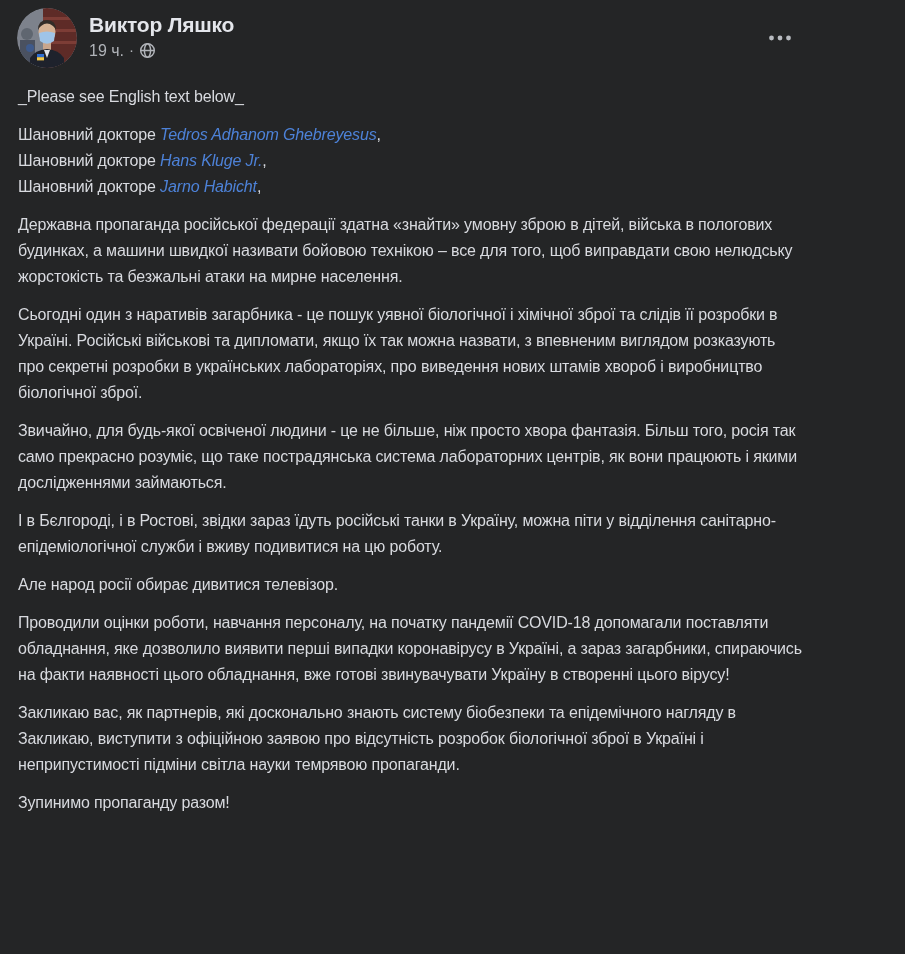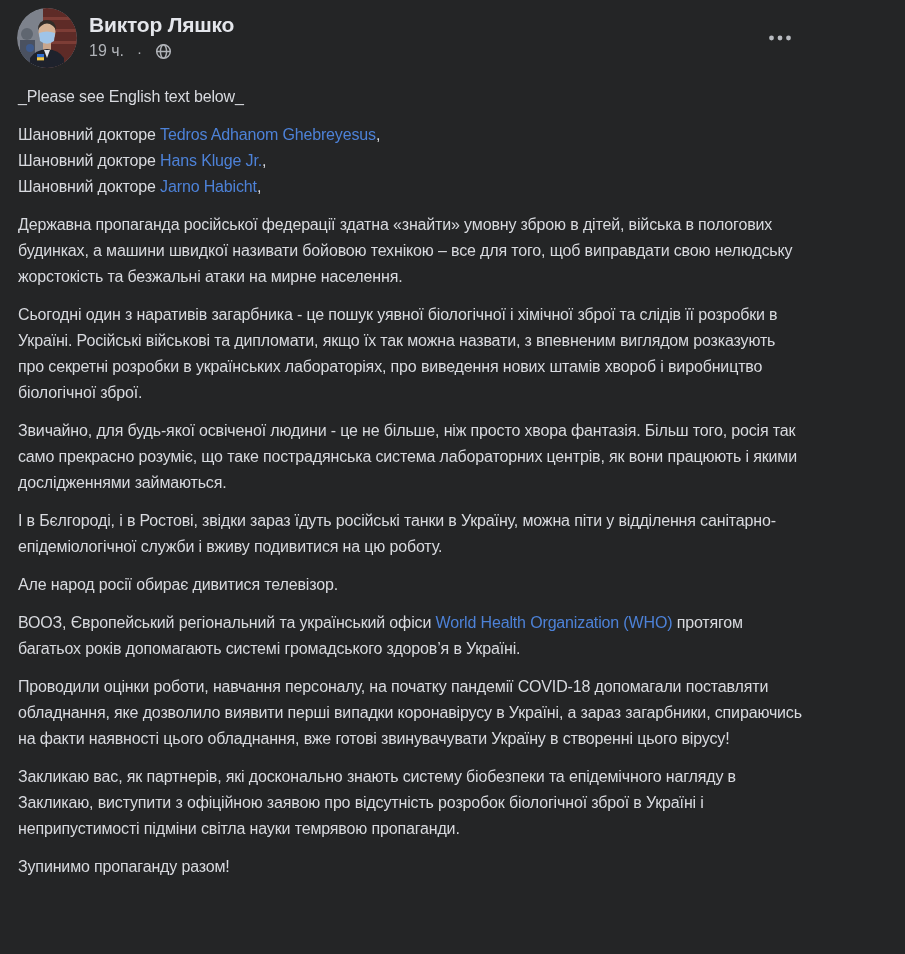--- a/index.html
+++ b/index.html
@@ -47,22 +47,22 @@
     color:var(--text-primary);
     font-size:21px;
     font-weight:700;
     line-height:1.1;
     letter-spacing:-0.2px;
     cursor:pointer;
   }
   .meta{
     margin-top:6px;
     display:flex;
-    align-items:center;
-    gap:13px;
+    align-items:flex-start;
+    gap:5px;
     color:var(--text-secondary);
     font-size:16px;
   }
   .meta .timestamp{cursor:pointer;}
   .meta .sep{font-size:15px;line-height:1;}
   .globe{display:inline-flex;align-items:center;}
   .menu-btn{
     position:absolute;
     right:24px;
     top:26px;
@@ -81,20 +81,21 @@
     letter-spacing:-0.15px;
   }
   .paragraph{
     margin:0 0 12px 0;
   }
   .paragraph:last-child{margin-bottom:16px;}
   a.mention{
     color:var(--link);
     text-decoration:none;
     cursor:pointer;
+    font-style:italic;
   }
 </style>
 </head>
 <body>
 
 <div class="post">
 
   <div class="post-header">
 
     <div class="avatar">
@@ -153,19 +154,18 @@
   </div>
 
   <div class="post-text">
       <div class="paragraph">_Please see English text below_</div>
       <div class="paragraph">Шановний докторе <a class="mention" href="#">Tedros Adhanom Ghebreyesus</a>,<br>Шановний докторе <a class="mention" href="#">Hans Kluge Jr.</a>,<br>Шановний докторе <a class="mention" href="#">Jarno Habicht</a>,</div>
       <div class="paragraph">Державна пропаганда російської федерації здатна «знайти» умовну зброю в дітей, війська в пологових будинках, а машини швидкої називати бойовою технікою – все для того, щоб виправдати свою нелюдську жорстокість та безжальні атаки на мирне населення.</div>
       <div class="paragraph">Сьогодні один з наративів загарбника - це пошук уявної біологічної і хімічної зброї та слідів її розробки в Україні. Російські військові та дипломати, якщо їх так можна назвати, з впевненим виглядом розказують про секретні розробки в українських лабораторіях, про виведення нових штамів хвороб і виробництво біологічної зброї.</div>
       <div class="paragraph">Звичайно, для будь-якої освіченої людини - це не більше, ніж просто хвора фантазія. Більш того, росія так само прекрасно розуміє, що таке пострадянська система лабораторних центрів, як вони працюють і якими дослідженнями займаються.</div>
       <div class="paragraph">І в Бєлгороді, і в Ростові, звідки зараз їдуть російські танки в Україну, можна піти у відділення санітарно-епідеміологічної служби і вживу подивитися на цю роботу.</div>
       <div class="paragraph">Але народ росії обирає дивитися телевізор.</div>
-      <div class="paragraph">ВООЗ, Європейський регіональний та український офіси <a class="mention" href="#">World Health Organization (WHO)</a> протягом багатьох років допомагають системі громадського здоров’я в Україні.</div>
       <div class="paragraph">Проводили оцінки роботи, навчання персоналу, на початку пандемії COVID-18 допомагали поставляти обладнання, яке дозволило виявити перші випадки коронавірусу в Україні, а зараз загарбники, спираючись на факти наявності цього обладнання, вже готові звинувачувати Україну в створенні цього вірусу!</div>
       <div class="paragraph">Закликаю вас, як партнерів, які досконально знають систему біобезпеки та епідемічного нагляду в Закликаю, виступити з офіційною заявою про відсутність розробок біологічної зброї в Україні і неприпустимості підміни світла науки темрявою пропаганди.</div>
       <div class="paragraph">Зупинимо пропаганду разом!</div>
     </div>
 
 </div>
 
 </body></html>

